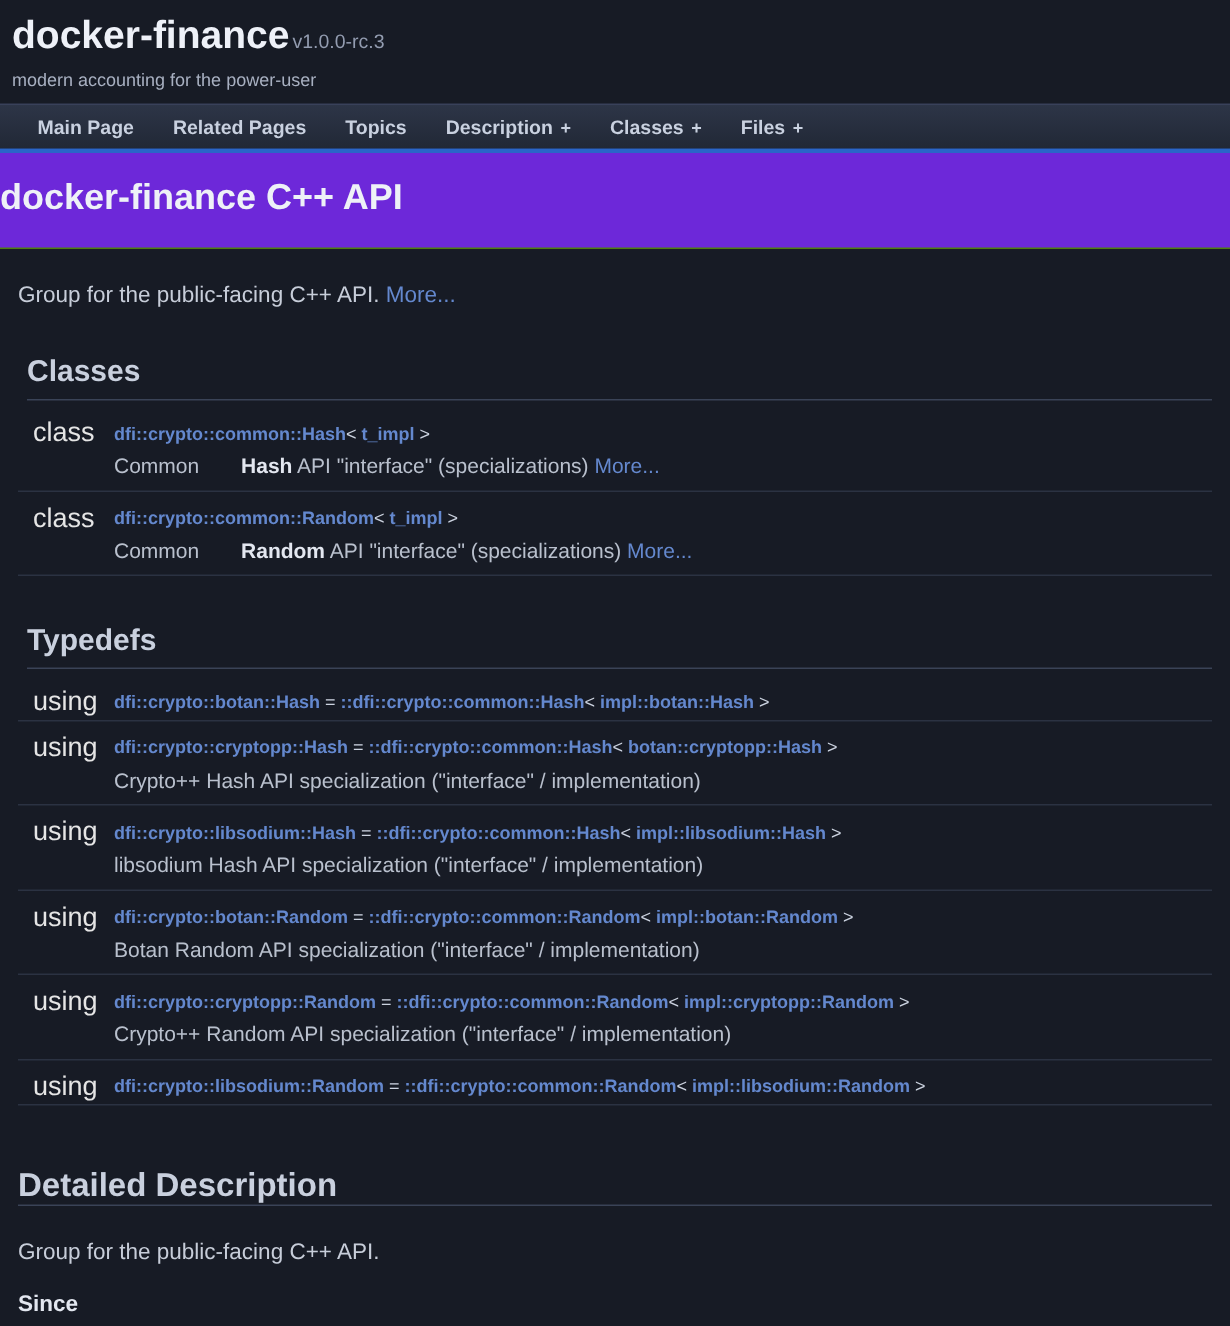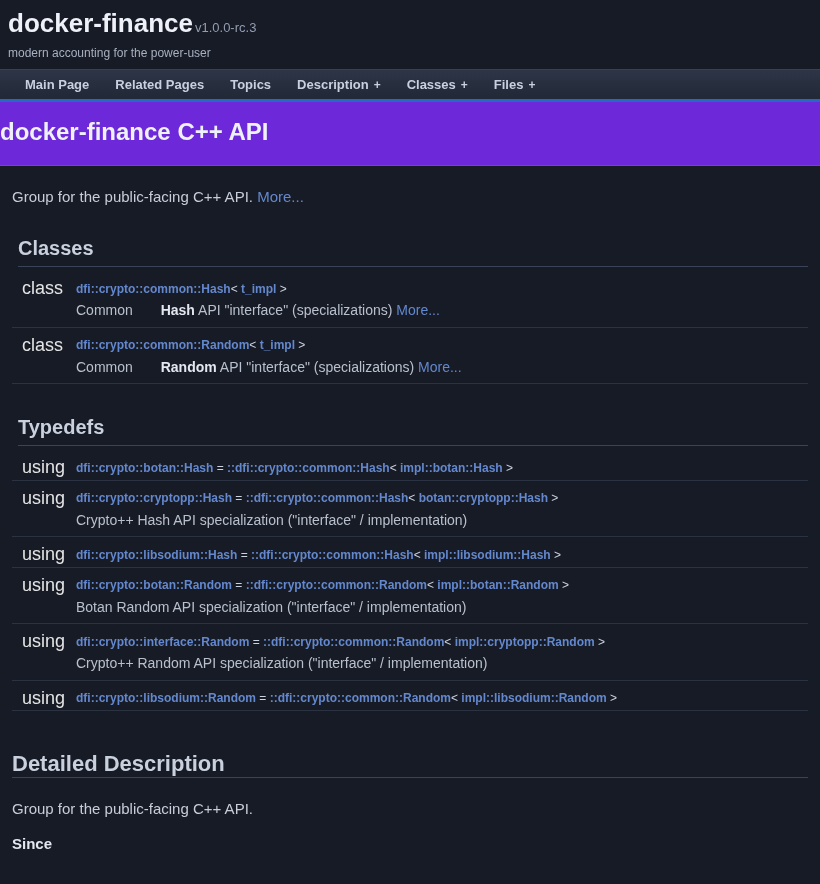--- a/index.html
+++ b/index.html
@@ -156,39 +156,43 @@
       <td class="mdescRight">Crypto++ Hash API specialization ("interface" / implementation)</td>
     </tr>
     <tr class="memSeparator">
           <td colspan="2"></td>
         </tr>
 
     <tr>
       <td class="memItemLeft">using</td>
       <td class="memItemRight"><a class="el" href="#">dfi::crypto::libsodium::Hash</a><span class="punct"> = </span><a class="el" href="#">::dfi::crypto::common::Hash</a><span class="punct">&lt; </span><a class="el" href="#">impl::libsodium::Hash</a><span class="punct"> &gt;</span></td>
     </tr>
+    <tr>
+      <td class="mdescLeft"></td>
+      <td class="mdescRight">libsodium Hash API specialization ("interface" / implementation)</td>
+    </tr>
     <tr class="memSeparator">
           <td colspan="2"></td>
         </tr>
 
     <tr>
       <td class="memItemLeft">using</td>
       <td class="memItemRight"><a class="el" href="#">dfi::crypto::botan::Random</a><span class="punct"> = </span><a class="el" href="#">::dfi::crypto::common::Random</a><span class="punct">&lt; </span><a class="el" href="#">impl::botan::Random</a><span class="punct"> &gt;</span></td>
     </tr>
     <tr>
       <td class="mdescLeft"></td>
       <td class="mdescRight">Botan Random API specialization ("interface" / implementation)</td>
     </tr>
     <tr class="memSeparator">
           <td colspan="2"></td>
         </tr>
 
     <tr>
       <td class="memItemLeft">using</td>
-      <td class="memItemRight"><a class="el" href="#">dfi::crypto::interface::Random</a><span class="punct"> = </span><a class="el" href="#">::dfi::crypto::common::Random</a><span class="punct">&lt; </span><a class="el" href="#">impl::cryptopp::Random</a><span class="punct"> &gt;</span></td>
+      <td class="memItemRight"><a class="el" href="#">dfi::crypto::cryptopp::Random</a><span class="punct"> = </span><a class="el" href="#">::dfi::crypto::common::Random</a><span class="punct">&lt; </span><a class="el" href="#">impl::cryptopp::Random</a><span class="punct"> &gt;</span></td>
     </tr>
     <tr>
       <td class="mdescLeft"></td>
       <td class="mdescRight">Crypto++ Random API specialization ("interface" / implementation)</td>
     </tr>
     <tr class="memSeparator">
           <td colspan="2"></td>
         </tr>
 
     <tr>

